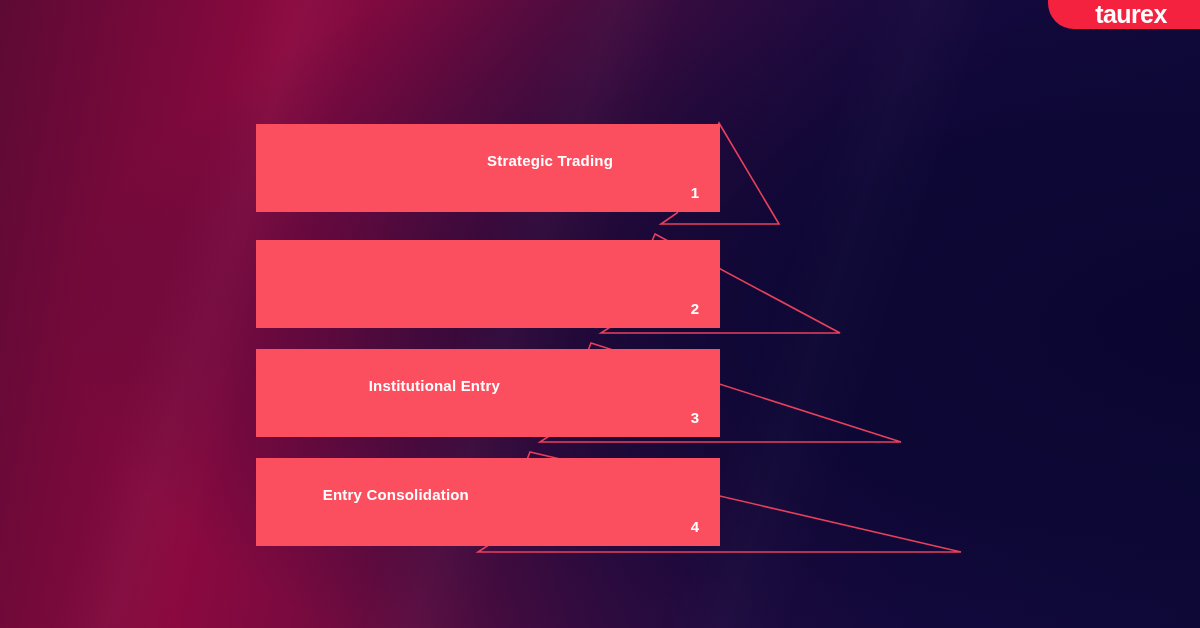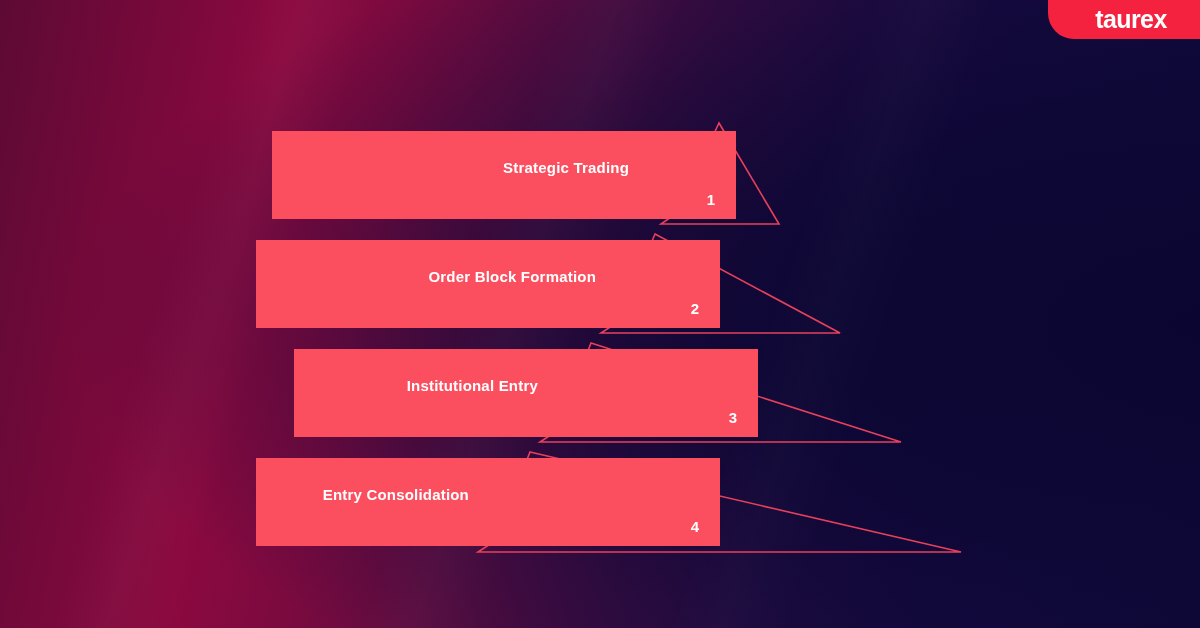--- a/index.html
+++ b/index.html
@@ -44,21 +44,21 @@
       linear-gradient(108deg, rgba(255,255,255,0.000) 62%, rgba(255,255,255,0.016) 66%, rgba(255,255,255,0.000) 71%);
     pointer-events: none;
   }
 
   
   #brand-badge {
     position: absolute;
     top: 0;
     right: 0;
     width: 152px;
-    height: 39px;
+    height: 29px;
     background: #f5223f;
     border-bottom-left-radius: 26px;
     display: flex;
     align-items: center;
     justify-content: center;
   }
   #brand-text {
     color: #ffffff;
     font-size: 25px;
     font-weight: bold;
@@ -109,23 +109,23 @@
   .level-number {
     position: absolute;
     right: 21px;
     bottom: 12px;
     color: #ffffff;
     font-size: 15px;
     font-weight: bold;
     line-height: 1;
   }
 
-  #bar-1 { top: 131px; margin-left: 16px; }
+  #bar-1 { top: 124px; }
   #bar-2 { top: 240px; }
-  #bar-3 { top: 349px; margin-left: 38px; }
+  #bar-3 { top: 349px; }
   #bar-4 { top: 458px; }
 
   #label-1 { left: 220px; width: 137px; text-align: right; }
   #label-2 { left: 160px; width: 180px; text-align: right; }
   #label-3 { left:  60px; width: 184px; text-align: right; }
   #label-4 { left:   0px; width: 213px; text-align: right; }
 </style>
 </head>
 <body>
 
@@ -141,21 +141,20 @@
       <polygon points="530,452 961,552 478,552 495,541"></polygon>
     </g>
   </svg>
 
   <div class="level-bar" id="bar-1">
     <span class="level-label" id="label-1">Strategic Trading</span>
     <span class="level-number">1</span>
   </div>
 
   <div class="level-bar" id="bar-2">
-    <span class="level-label" id="label-2">Order Block Formation</span>
     <span class="level-number">2</span>
   </div>
 
   <div class="level-bar" id="bar-3">
     <span class="level-label" id="label-3">Institutional Entry</span>
     <span class="level-number">3</span>
   </div>
 
   <div class="level-bar" id="bar-4">
     <span class="level-label" id="label-4">Entry Consolidation</span>

